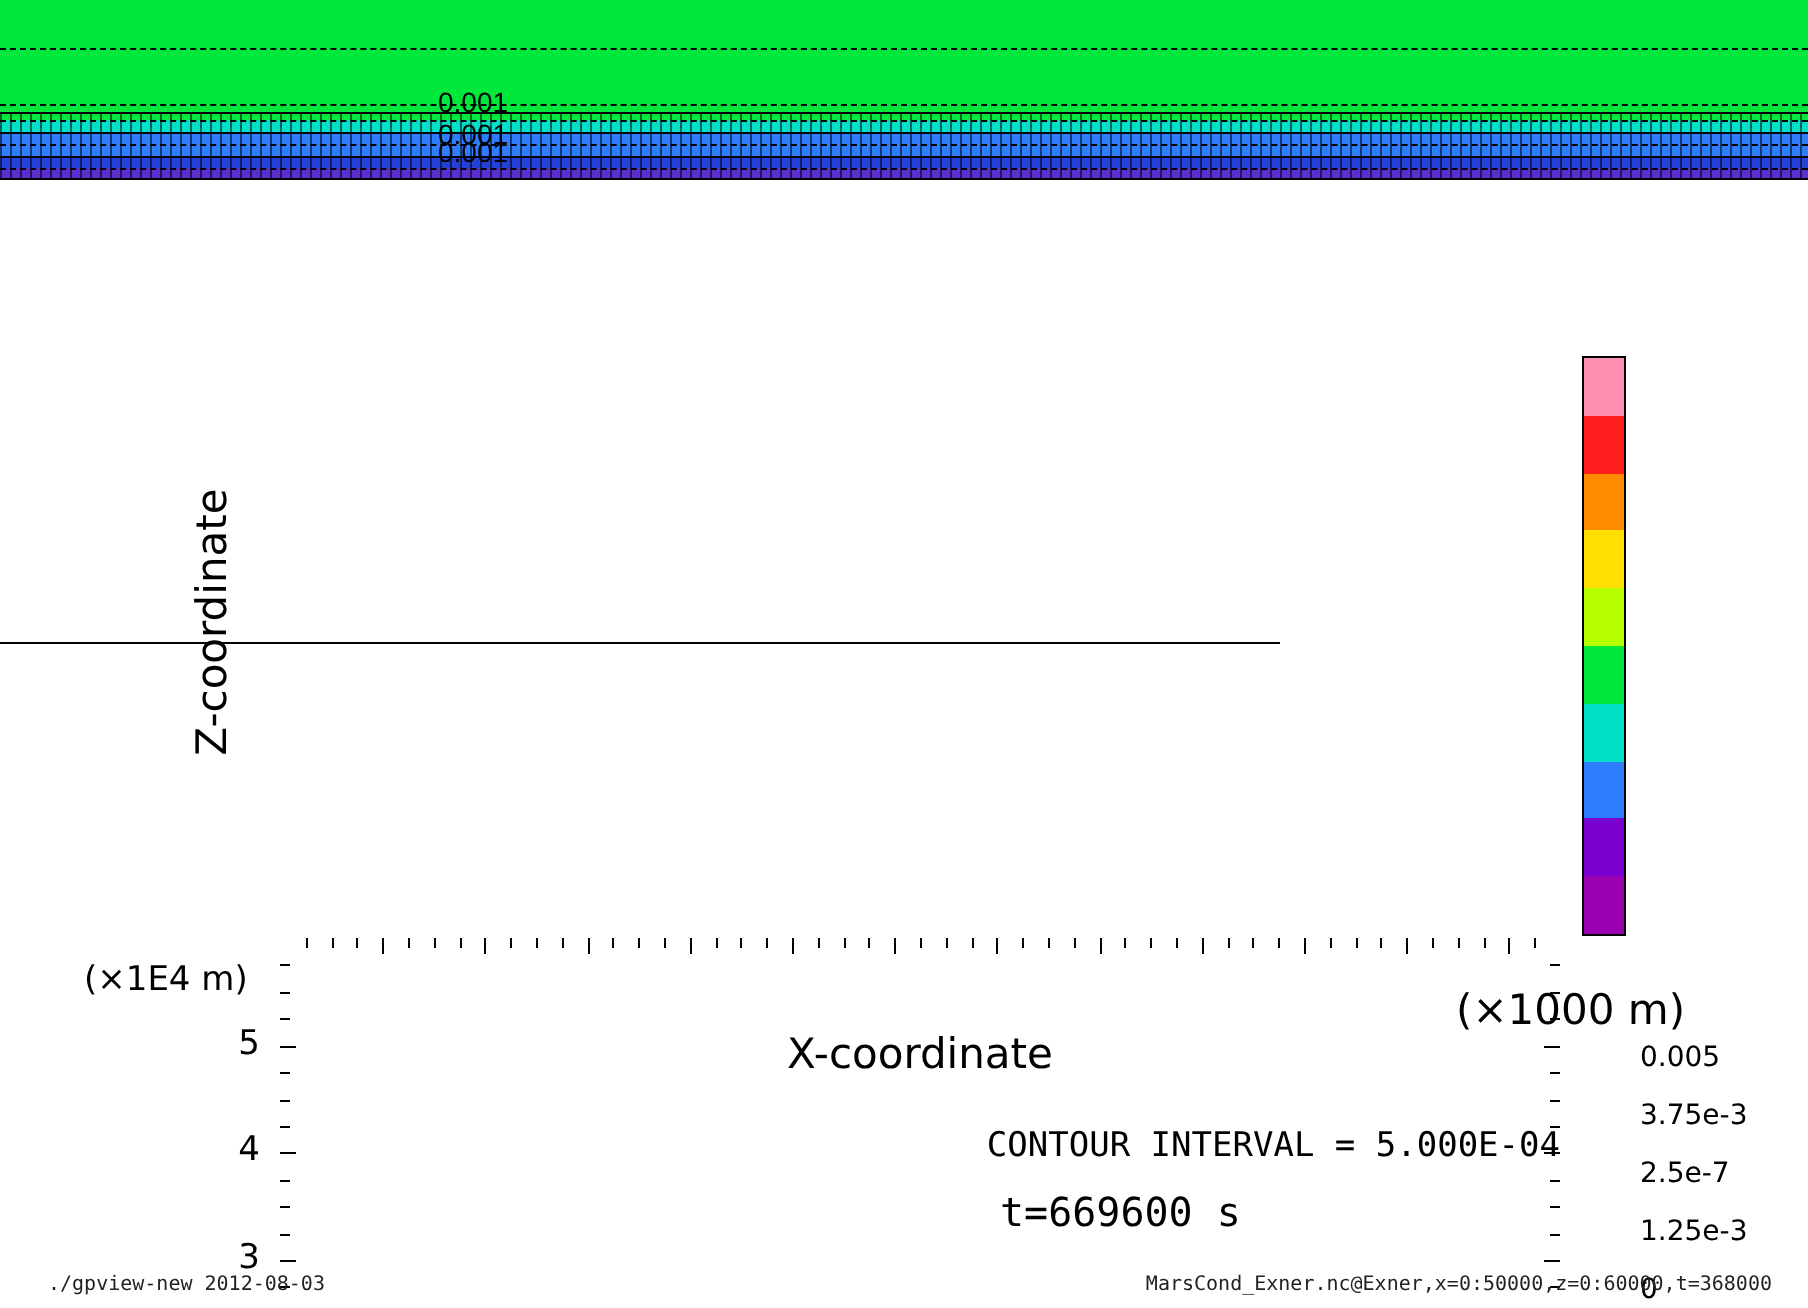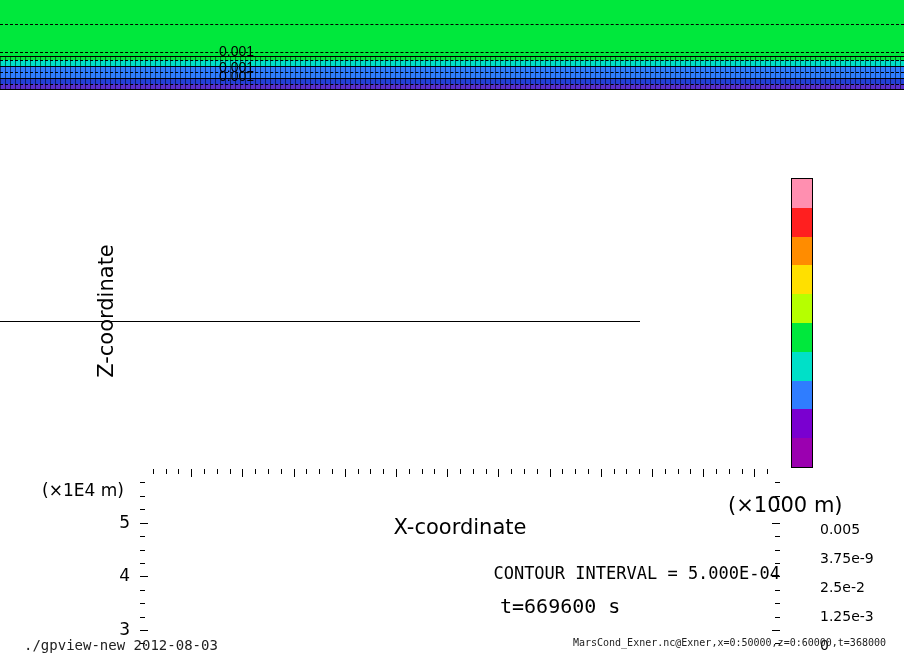--- a/index.html
+++ b/index.html
@@ -97,21 +97,21 @@
     text-align: right; font-size: 17px;
     font-family: "DejaVu Sans Mono", monospace;
   }
   #time-label {
     position: absolute; left: 500px; top: 594px;
     font-size: 20px;
     font-family: "DejaVu Sans Mono", monospace;
   }
   #footer-left {
     position: absolute; left: 24px; top: 637px;
-    font-size: 14px;
+    font-size: 10px;
     font-family: "DejaVu Sans Mono", monospace;
     color: #222;
     text-align: right;
   }
   #footer-right {
     position: absolute; right: 18px; top: 637px;
     font-size: 10px;
     font-family: "DejaVu Sans Mono", monospace;
     color: #222;
     text-align: right;
@@ -285,20 +285,20 @@
     <div class="cb-cell" style="height: 10%; background: rgb(255, 224, 0);"></div>
     <div class="cb-cell" style="height: 10%; background: rgb(182, 255, 0);"></div>
     <div class="cb-cell" style="height: 10%; background: rgb(0, 232, 60);"></div>
     <div class="cb-cell" style="height: 10%; background: rgb(0, 224, 200);"></div>
     <div class="cb-cell" style="height: 10%; background: rgb(47, 125, 255);"></div>
     <div class="cb-cell" style="height: 10%; background: rgb(122, 0, 208);"></div>
     <div class="cb-cell" style="height: 10%; background: rgb(155, 0, 176);"></div>
   </div>
 <div class="abs" id="cb-labels">
     <div class="cb-tick-label" style="top: 207px;">0.005</div>
-    <div class="cb-tick-label" style="top: 236px;">3.75e-9</div>
-    <div class="cb-tick-label" style="top: 265px;">2.5e-2</div>
+    <div class="cb-tick-label" style="top: 236px;">3.75e-3</div>
+    <div class="cb-tick-label" style="top: 265px;">2.5e-7</div>
     <div class="cb-tick-label" style="top: 294px; text-align: center;">1.25e-3</div>
     <div class="cb-tick-label" style="top: 323px;">0</div>
   </div>
 
 <div id="footer-left">./gpview-new   2012-08-03</div>
 <div id="footer-right">MarsCond_Exner.nc@Exner,x=0:50000,z=0:60000,t=368000</div>
 
 </body></html>

